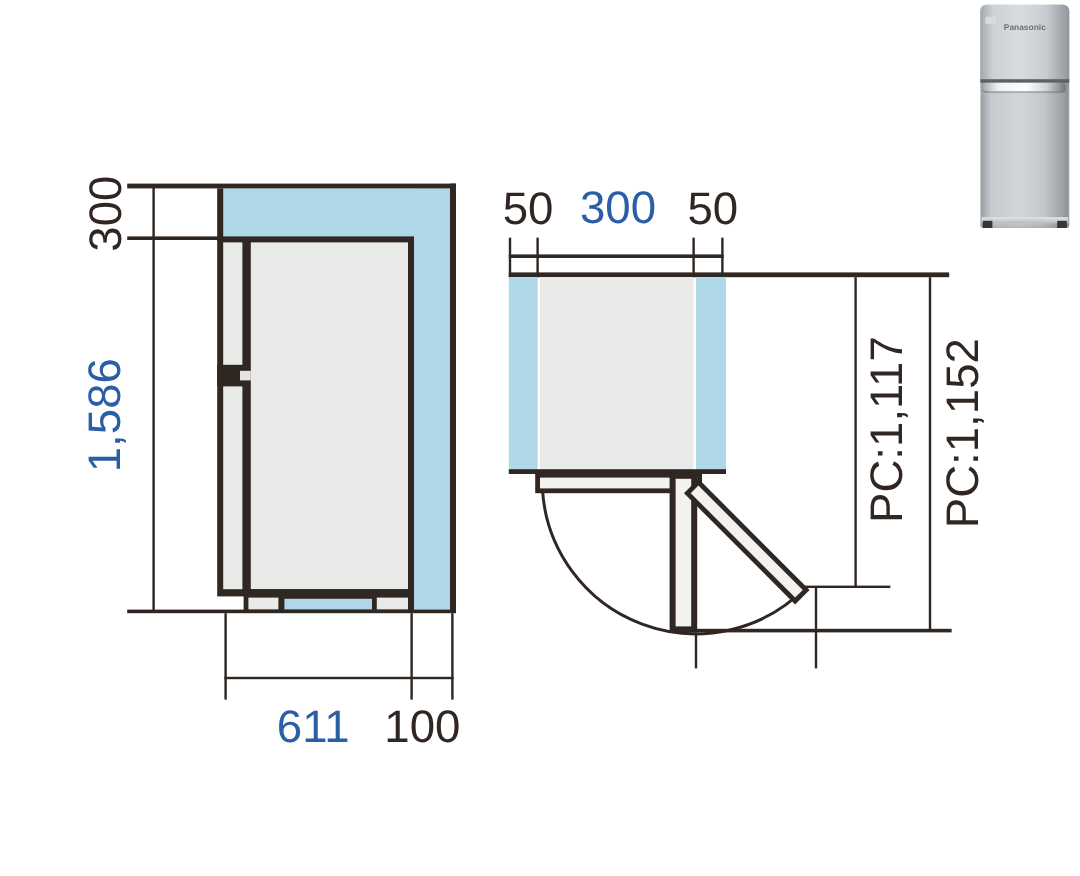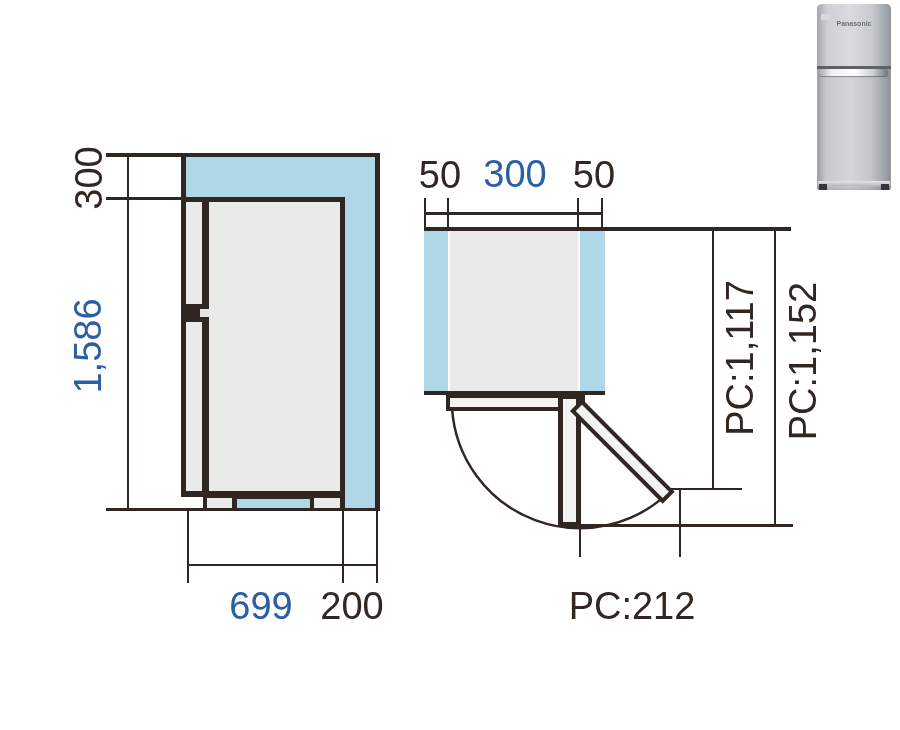--- a/index.html
+++ b/index.html
@@ -120,30 +120,29 @@
       <rect x="774" y="231" width="2" height="295" fill="#312722"></rect>
       <rect x="563" y="524" width="230" height="3" fill="#312722"></rect>
 
       <rect x="579" y="527" width="2" height="30" fill="#312722"></rect>
       <rect x="679" y="490" width="2" height="67" fill="#312722"></rect>
     </g>
   </svg>
 
   <div class="dim-label rot" style="left:89px;top:178px;">300</div>
   <div class="dim-label rot blue" style="left:88px;top:346px;">1,586</div>
-  <div class="dim-label blue" style="left:261px;top:606px;">699</div>
-  <div class="dim-label" style="left:352px;top:606px;">200</div>
+  <div class="dim-label blue" style="left:261px;top:606px;">611</div>
+  <div class="dim-label" style="left:352px;top:606px;">100</div>
 
   <div class="dim-label" style="left:440px;top:175px;">50</div>
   <div class="dim-label blue" style="left:515px;top:174px;">300</div>
   <div class="dim-label" style="left:594px;top:175px;">50</div>
 
   <div class="dim-label rot" style="left:740px;top:358px;">PC:1,117</div>
   <div class="dim-label rot" style="left:803px;top:361px;">PC:1,152</div>
-  <div class="dim-label" style="left:632px;top:606px;">PC:212</div>
 
   <div class="fridge">
     <div class="body"></div>
     <div class="freezer"></div>
     <div class="energy"></div>
     <div class="logo">Panasonic</div>
     <div class="divider"></div>
     <div class="handle"></div>
     <div class="base"></div>
     <div class="foot l"></div>

